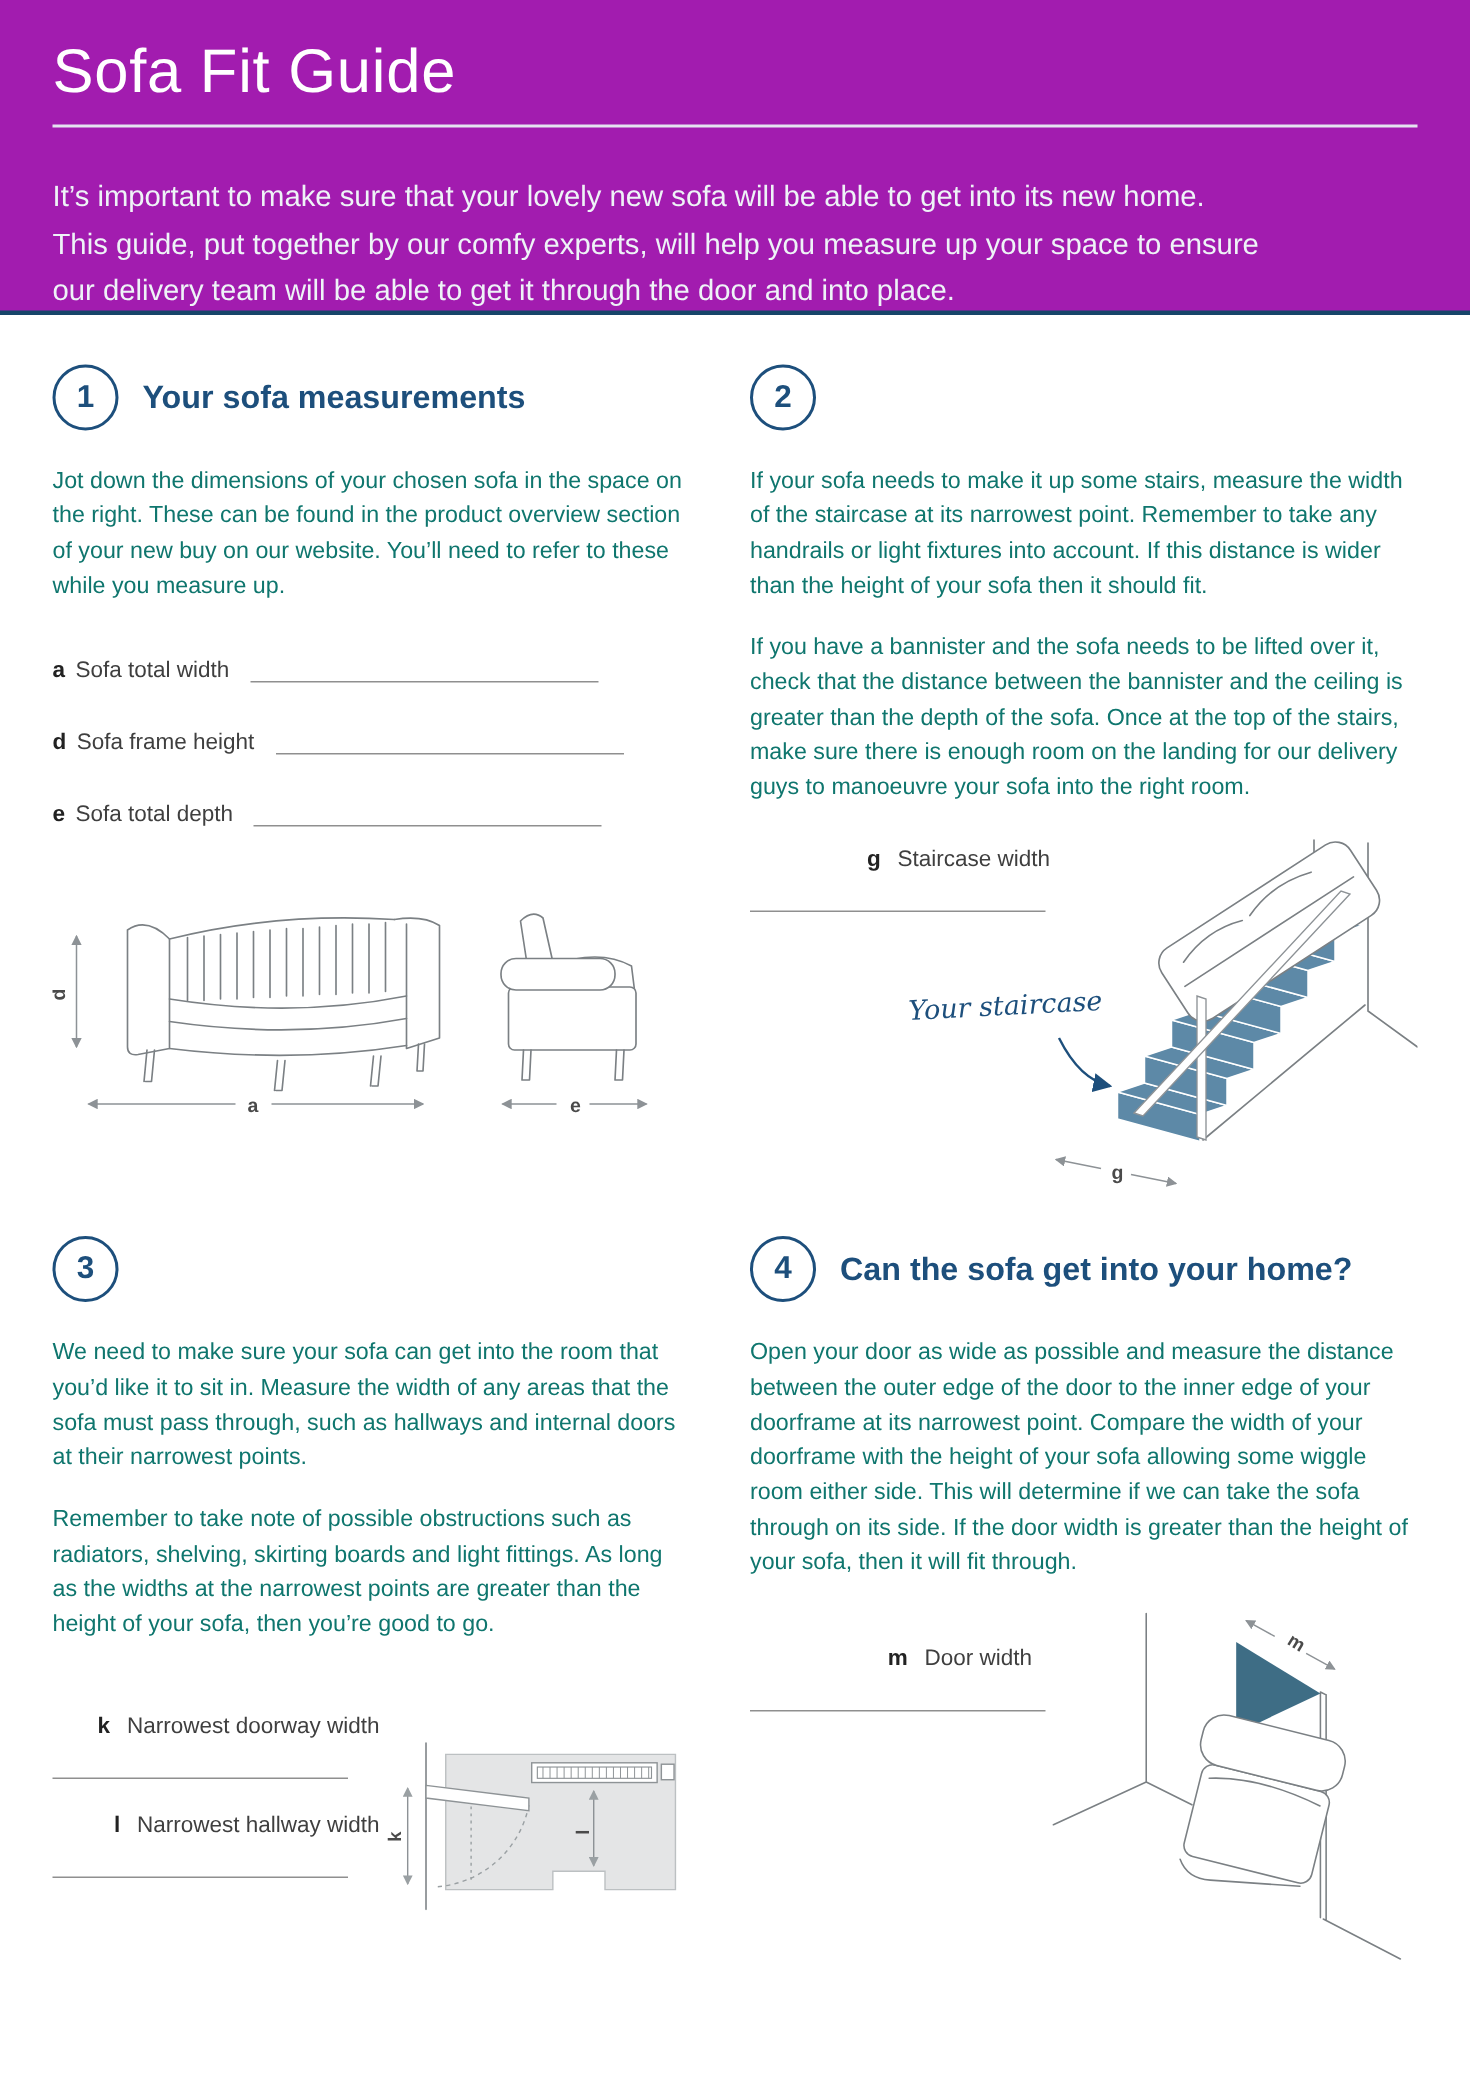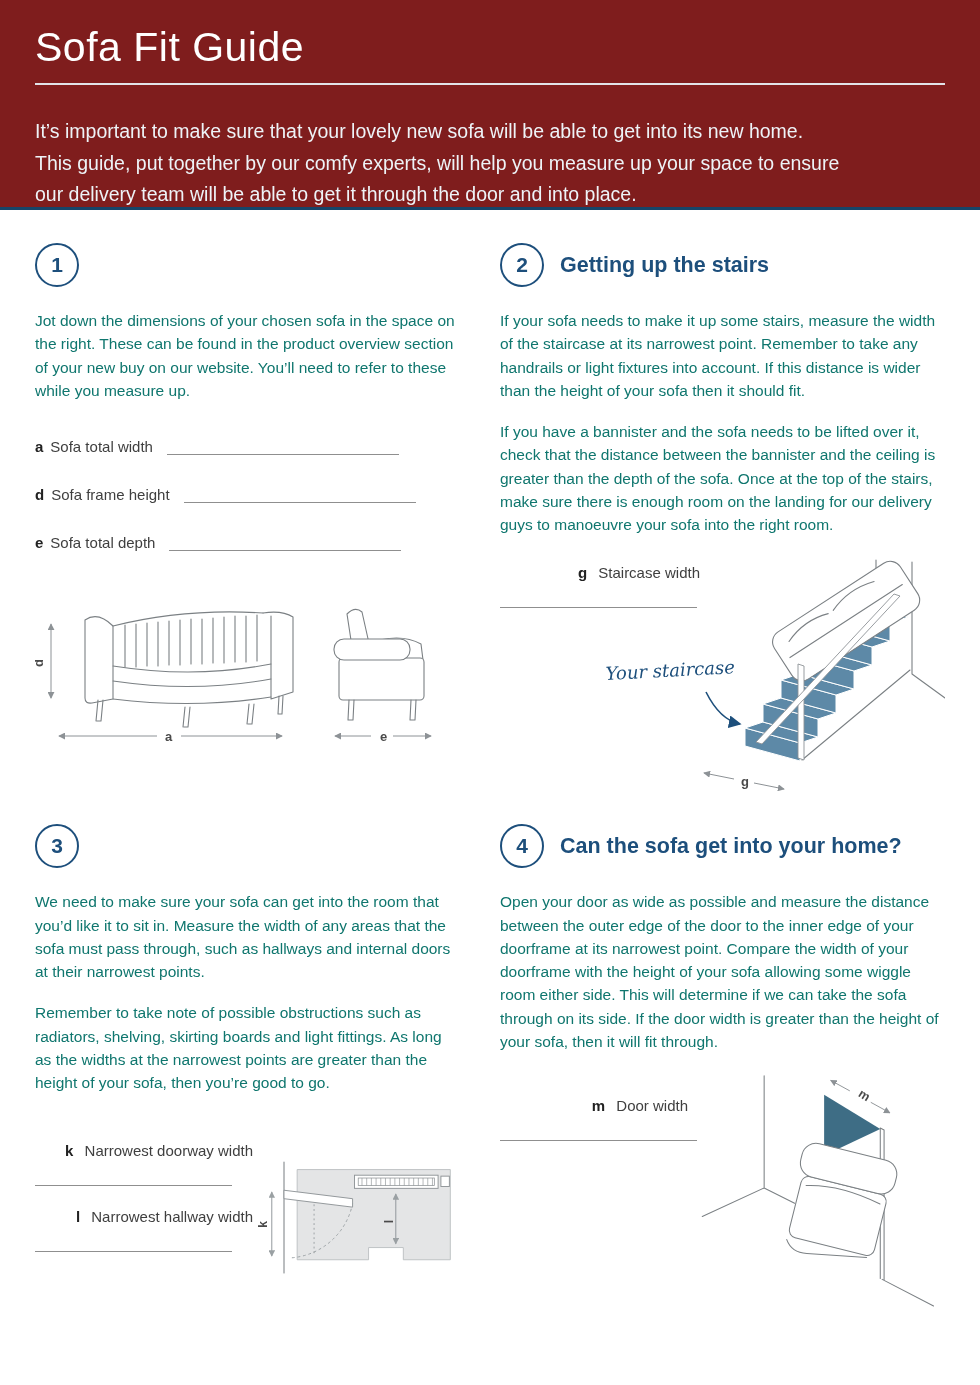--- a/index.html
+++ b/index.html
@@ -1,19 +1,19 @@
 <!DOCTYPE html>
 <html><head>
 <meta charset="utf-8">
 <style>
   html,body{margin:0;padding:0;}
   body{width:980px;height:1385px;background:#ffffff;font-family:"Liberation Sans",sans-serif;position:relative;overflow:hidden;}
 
   
-  .hdr{position:absolute;top:0;left:0;width:980px;height:210px;background:#7f1d1d;box-sizing:border-box;padding:24px 35px 0;border-bottom:3px solid #164569;}
+  .hdr{position:absolute;top:0;left:0;width:980px;height:210px;background:#a21caf;box-sizing:border-box;padding:24px 35px 0;border-bottom:3px solid #164569;}
   .hdr h1{margin:0;font-size:41px;font-weight:500;color:#ffffff;letter-spacing:.5px;}
   .hdr .rule{margin-top:12px;height:2px;background:#e8eef3;opacity:.95;}
   .intro{margin-top:31px;font-size:19.5px;line-height:1.62;color:#eef3f7;font-weight:400;}
   .intro span{display:block;}
 
   
   .main{position:absolute;top:243px;left:35px;width:910px;display:grid;grid-template-columns:420px 445px;column-gap:45px;row-gap:26px;}
   .sec{position:relative;}
   .sec-head{display:flex;align-items:center;gap:16px;margin-bottom:22px;}
   .badge{flex:0 0 auto;width:40px;height:40px;border:2.5px solid #1d4f7c;border-radius:50%;display:flex;align-items:center;justify-content:center;font-size:21px;font-weight:700;color:#1d4f7c;}
@@ -63,20 +63,23 @@
     <span>This guide, put together by our comfy experts, will help you measure up your space to ensure</span>
     <span>our delivery team will be able to get it through the door and into place.</span>
   </div>
 </div>
 
 <div class="main">
 
   <div class="sec">
     <div class="sec-head">
       <div class="badge">1</div>
+      <h2>
+          <span>Your sofa measurements</span>
+        </h2>
     </div>
     <p>Jot down the dimensions of your chosen sofa in the space on the right. These can be found in the product overview section of your new buy on our website. You’ll need to refer to these while you measure up.</p>
 
     <div style="margin-top:36px;">
       <div class="f-inline">
         <span class="f-key">a</span>
         <span>Sofa total width</span>
         <span class="f-line"></span>
       </div>
       <div class="f-inline">
@@ -130,23 +133,20 @@
         <line class="dim" x1="10" y1="154" x2="46" y2="154" marker-start="url(#ar2)"></line>
         <text class="dimtxt" x="55" y="159">e</text>
         <line class="dim" x1="68" y1="154" x2="106" y2="154" marker-end="url(#ar2)"></line>
       </svg>
     </div>
   </div>
 
   <div class="sec">
     <div class="sec-head">
       <div class="badge">2</div>
-      <h2>
-          <span>Getting up the stairs</span>
-        </h2>
     </div>
     <p>If your sofa needs to make it up some stairs, measure the width of the staircase at its narrowest point. Remember to take any handrails or light fixtures into account. If this distance is wider than the height of your sofa then it should fit.</p>
     <p>If you have a bannister and the sofa needs to be lifted over it, check that the distance between the bannister and the ceiling is greater than the depth of the sofa. Once at the top of the stairs, make sure there is enough room on the landing for our delivery guys to manoeuvre your sofa into the right room.</p>
 
     <div class="diag2">
       <div class="fld f-block">
         <span class="f-key">g</span>
         <span>Staircase width</span>
         <div class="f-line"></div>
       </div>

